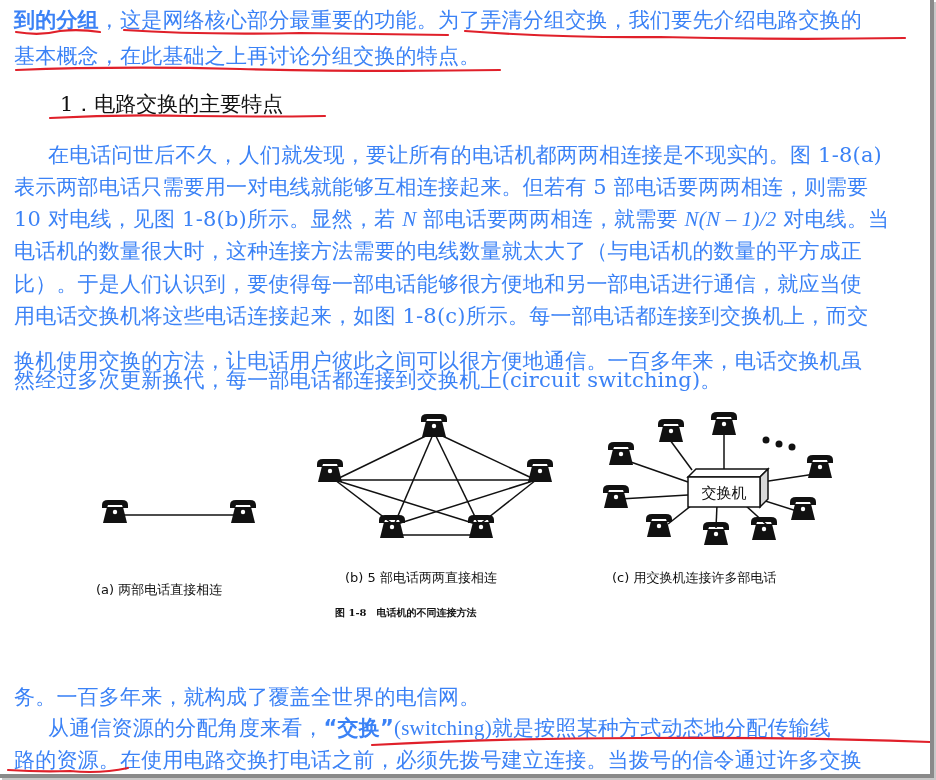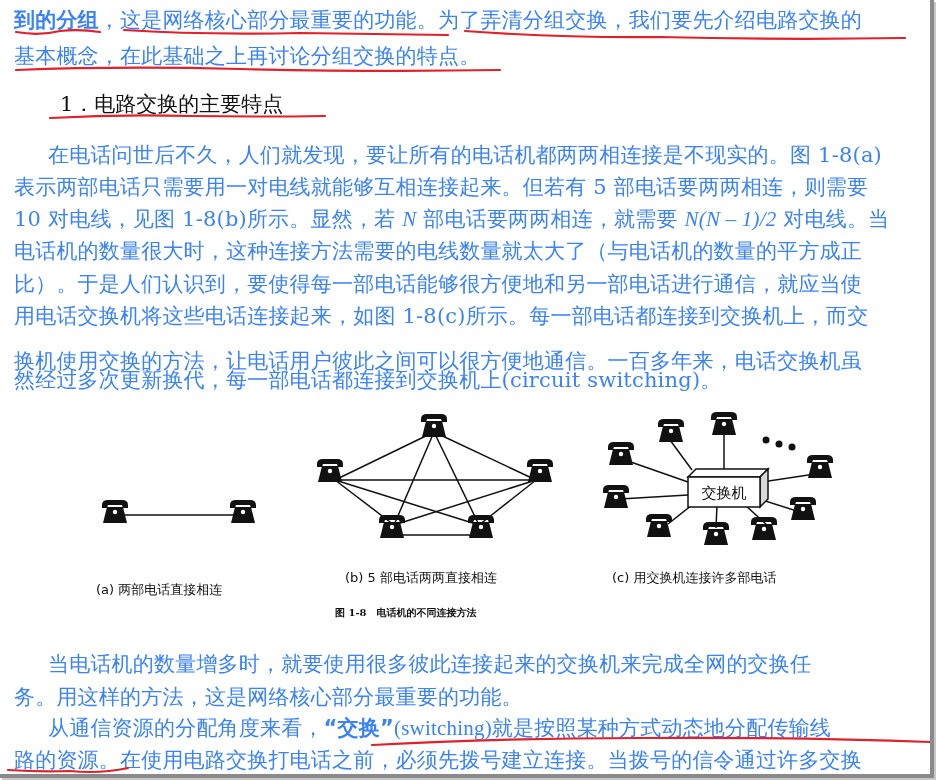--- a/index.html
+++ b/index.html
@@ -132,22 +132,21 @@
         <circle cx="792" cy="447" r="3.5"></circle>
       </g>
     </g>
   </svg>
 
   <div class="cap" style="left:96px; top:581px;">(a) 两部电话直接相连</div>
   <div class="cap" style="left:345px; top:569px;">(b) 5 部电话两两直接相连</div>
   <div class="cap" style="left:612px; top:569px;">(c) 用交换机连接许多部电话</div>
   <div class="figtitle">图 1-8　电话机的不同连接方法</div>
 
-  <div class="line indent" style="top:650px;">当电话机的数量增多时，就要使用很多彼此连接起来的交换机来完成全网的交换任</div>
-  <div class="line" style="top:683px;">务。用这样的方法，这是网络核心部分最重要的功能。</div>
+  <div class="line" style="top:683px;">务。一百多年来，就构成了覆盖全世界的电信网。</div>
 
   <div class="line indent" style="top:714px;"><span>从通信资源的分配角度来看，</span><span class="bold">“交换”</span><span class="latin">(switching)就是按照某种方式动态地分配传输线</span></div>
   <div class="line" style="top:746px;text-align:center;"><span>路的资源</span><span>。在使用电路交换打电话之前，必须先拨号建立连接。当拨号的信令通过许多交换</span></div>
 
   <svg class="redline" width="930" height="774" style="left:0;top:0;">
     <g fill="none" stroke="#e0202a" stroke-width="2.2" stroke-linecap="round">
       <path d="M16,32 Q40,36 60,31 Q80,29 100,32"></path>
       <path d="M124,30 Q200,35 300,33 Q380,34 448,35"></path>
       <path d="M465,31 Q560,38 660,37 Q780,40 905,38"></path>
       <path d="M16,70 Q120,66 240,69 Q380,72 500,70"></path>

